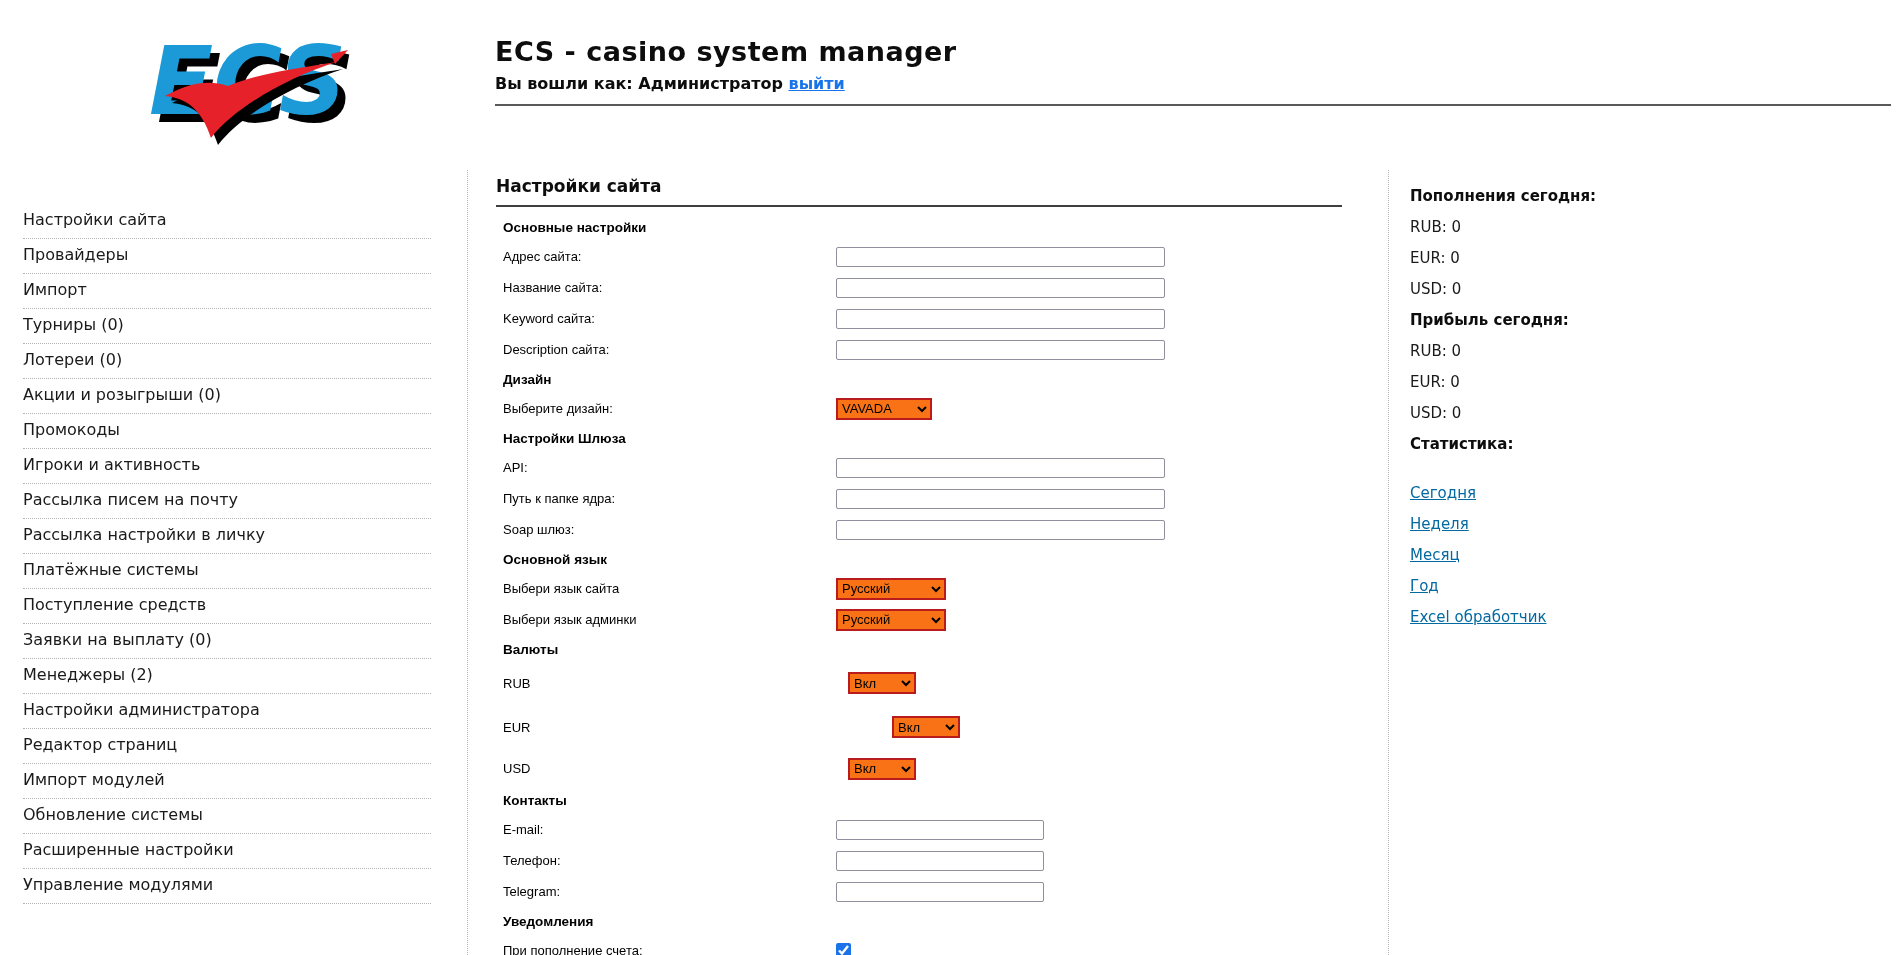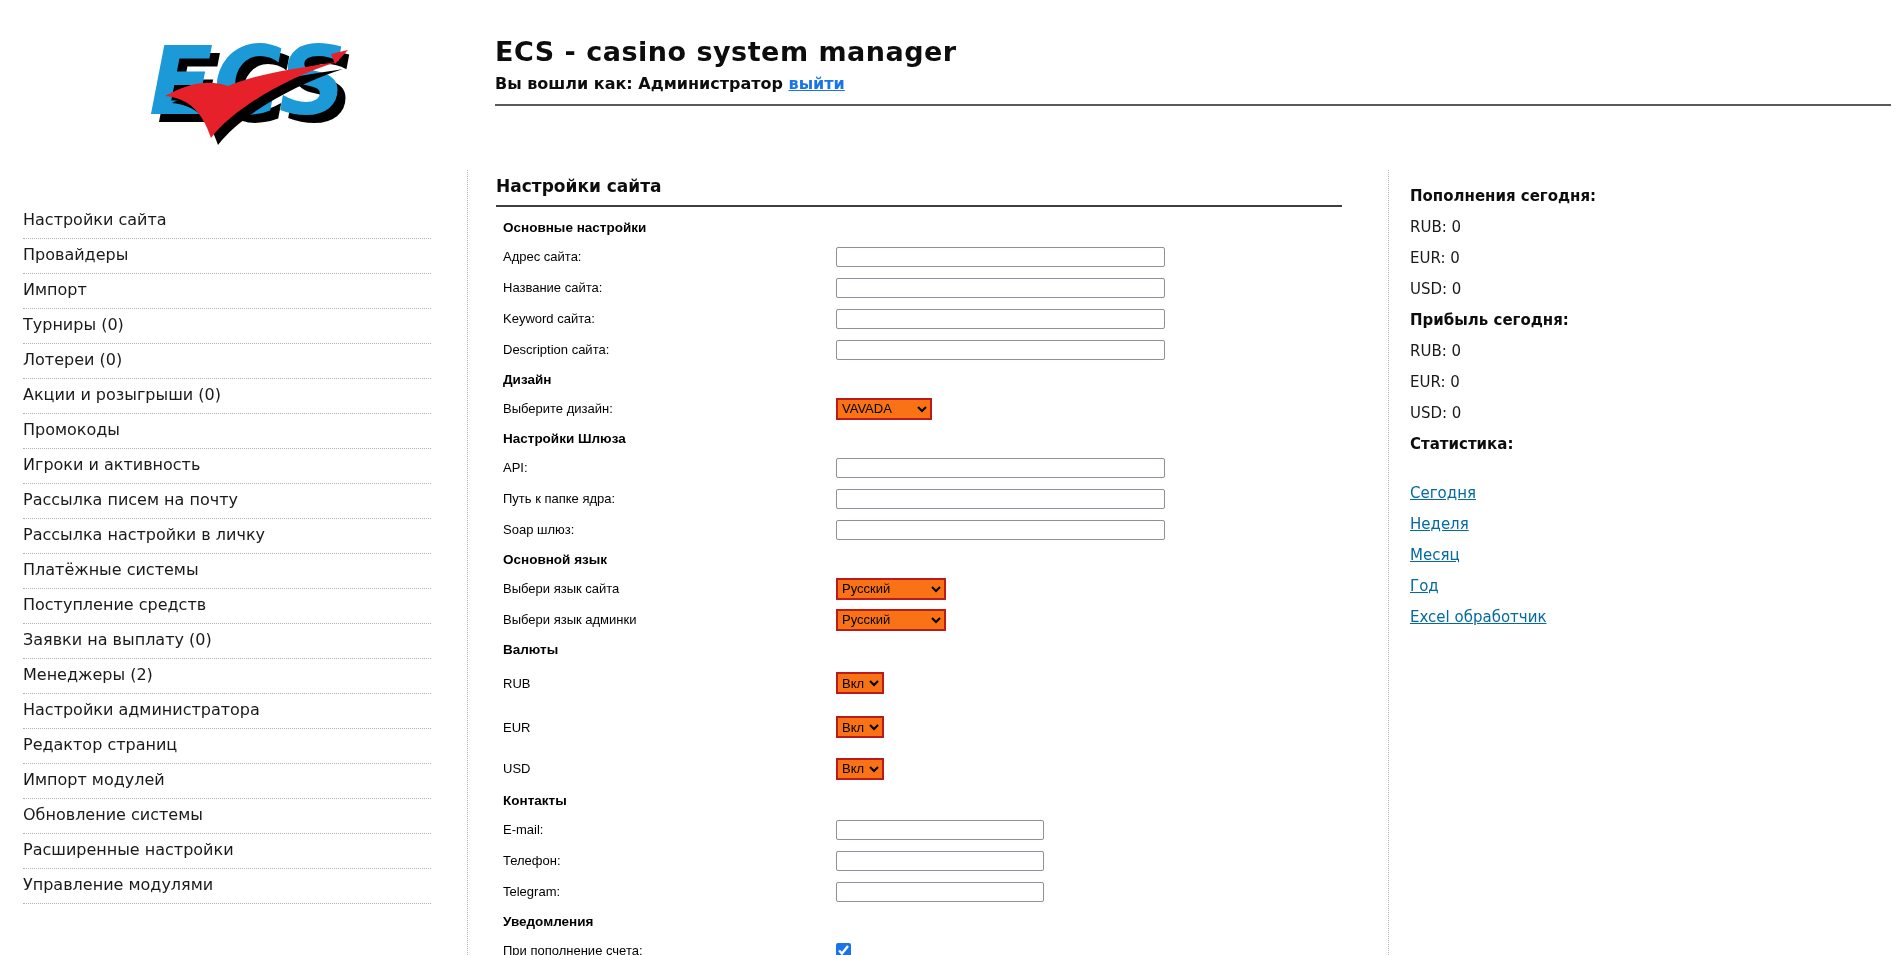--- a/index.html
+++ b/index.html
@@ -39,36 +39,36 @@
     font-family: "DejaVu Sans", sans-serif; font-size: 17px; font-weight: bold;
     color: #0d0d0d; padding-bottom: 9px; border-bottom: 2px solid #3f3f3f;
   }
   .form { margin-top: 6px; padding-left: 7px; }
   .section-h {
     height: 28px; display: flex; align-items: center;
     font-size: 13.5px; font-weight: bold; color: #000;
   }
   .row { min-height: 31px; display: flex; align-items: center; }
   .row.h40 { min-height: 40px; }
-  .row.h48 { min-height: 48px; }
+  .row.h48 { min-height: 48px; gap: 44px; }
   .row.h35 { min-height: 35px; }
   .row .lbl { width: 333px; font-size: 13px; color: #000; }
   .inp {
     height: 20px; border: 1px solid #8f8f9d; border-radius: 2px;
     background: #fff; font-size: 13px; padding: 0 4px; outline: none;
   }
   .inp-wide { width: 329px; }
   .inp-small { width: 208px; }
   .sel {
     height: 22px; font-size: 13px; color: #000;
     background: #f97316; border: 2px solid #b91c1c; border-radius: 0;
   }
   .sel-design { width: 96px; }
   .sel-lang { width: 110px; }
-  .sel-curr { width: 48px; }
+  .sel-curr { width: 68px; margin-left: 12px; }
   .chk { width: 15px; height: 15px; accent-color: #1a73e8; }
 
   .aside { flex: 1; padding: 10px 0 0 21px; }
   .stat-line {
     height: 31px; display: flex; align-items: center;
     font-family: "DejaVu Sans", sans-serif; font-size: 15px; color: #1a1a1a;
   }
   .stat-line.bold { font-weight: bold; color: #0d0d0d; }
   .stat-link { color: #0369a1; text-decoration: underline; cursor: pointer; margin-top: 36px; }
 </style>

